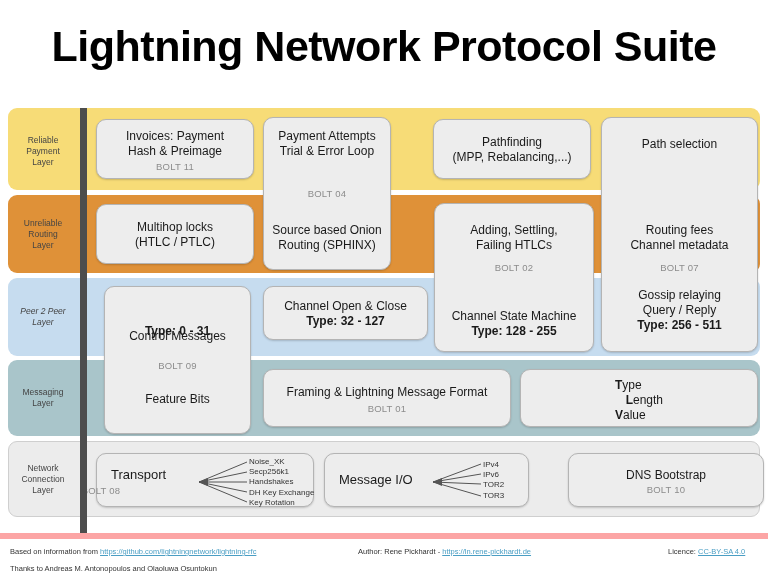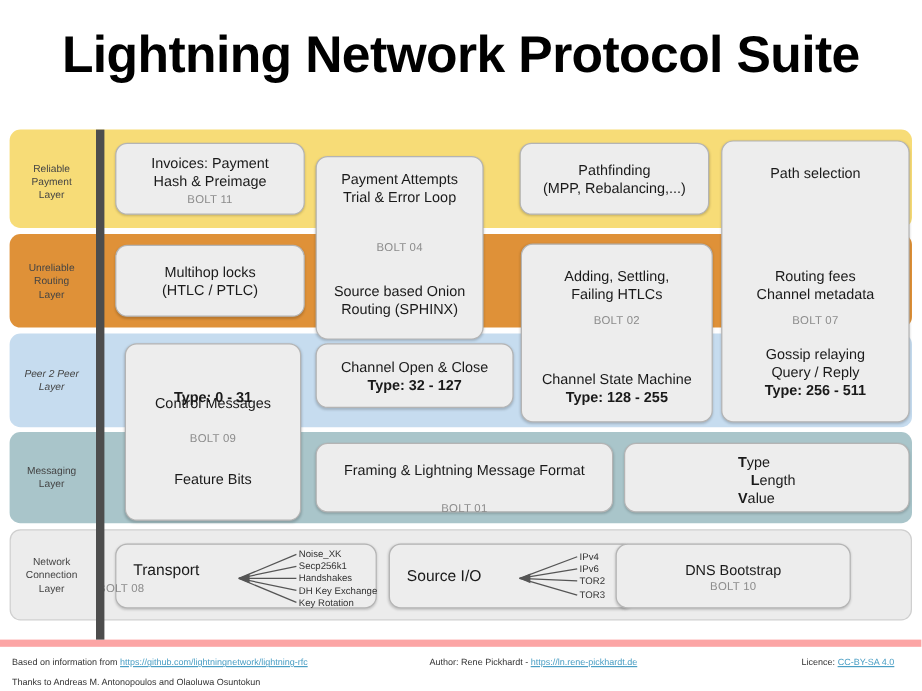--- a/index.html
+++ b/index.html
@@ -142,21 +142,21 @@
     <div class="ttl" style="top:9px;">Invoices: Payment</div>
     <div class="ttl" style="top:24px;">Hash &amp; Preimage</div>
     <div class="bolt" style="top:41px;">BOLT 11</div>
   </div>
 
   <div class="box" style="left:425px; top:11px; width:158px; height:60px;">
     <div class="ttl" style="top:15px;">Pathfinding</div>
     <div class="ttl" style="top:30px;">(MPP, Rebalancing,...)</div>
   </div>
 
-  <div class="box tall" style="left:255px; top:9px; width:140px; height:153px;margin-top:13px;">
+  <div class="box tall" style="left:255px; top:9px; width:128px; height:153px;">
     <div class="ttl" style="top:11px;">Payment Attempts</div>
     <div class="ttl" style="top:26px;">Trial &amp; Error Loop</div>
     <div class="bolt" style="top:70px;">BOLT 04</div>
     <div class="ttl" style="top:105px;">Source based Onion</div>
     <div class="ttl" style="top:120px;">Routing (SPHINX)</div>
   </div>
 
   <div class="box tall" style="left:593px; top:9px; width:157px; height:235px;">
     <div class="ttl" style="top:19px;">Path selection</div>
     <div class="ttl" style="top:105px;">Routing fees</div>
@@ -187,21 +187,21 @@
     <div class="ttl" style="top:105px;">Feature Bits</div>
   </div>
 
   <div class="box" style="left:255px; top:178px; width:165px; height:54px;">
     <div class="ttl" style="top:12px;">Channel Open &amp; Close</div>
     <div class="ttl typ" style="top:27px;">Type: 32 - 127</div>
   </div>
 
   <div class="box" style="left:255px; top:261px; width:248px; height:58px;">
     <div class="ttl" style="top:15px;">Framing &amp; Lightning Message Format</div>
-    <div class="bolt" style="top:33px;margin-top:16px;">BOLT 01</div>
+    <div class="bolt" style="top:33px;">BOLT 01</div>
   </div>
 
   <div class="box" style="left:512px; top:261px; width:238px; height:58px;">
     <div class="ttl" style="top:8px;"><span style="display:inline-block;text-align:left;width:48px;"><b>T</b><span>ype</span></span></div>
     <div class="ttl" style="top:23px;"><span style="display:inline-block;text-align:right;width:48px;"><b>L</b><span>ength</span></span></div>
     <div class="ttl" style="top:38px;"><span style="display:inline-block;text-align:left;width:48px;"><b>V</b><span>alue</span></span></div>
   </div>
 
   <div class="box" style="left:88px; top:345px; width:218px; height:54px;">
     <div class="fan-label" style="left:14px; top:13px;">Transport</div>
@@ -219,39 +219,39 @@
     <div class="fan-list" style="left:152px; top:3px;">
       <div>Noise_XK</div>
       <div>Secp256k1</div>
       <div>Handshakes</div>
       <div>DH Key Exchange</div>
       <div>Key Rotation</div>
     </div>
   </div>
 
   <div class="box" style="left:316px; top:345px; width:205px; height:54px;">
-    <div class="fan-label" style="left:14px; top:18px;">Source I/O</div>
+    <div class="fan-label" style="left:14px; top:18px;">Message I/O</div>
     <svg class="fan-svg" width="60" height="44" style="left:100px; top:6px;" viewBox="0 0 60 44">
       <g stroke="#555555" stroke-width="1" fill="none">
         <path d="M8,22 L56,4"></path>
         <path d="M8,22 L56,14"></path>
         <path d="M8,22 L56,24"></path>
         <path d="M8,22 L56,36"></path>
       </g>
       <path d="M8,22 L17,18 L17,26 Z" fill="#555555"></path>
     </svg>
     <div class="fan-list" style="left:158px; top:6px;">
       <div>IPv4</div>
       <div>IPv6</div>
       <div>TOR2</div>
       <div>TOR3</div>
     </div>
   </div>
 
-  <div class="box" style="left:505px; top:345px; width:196px; height:54px;">
+  <div class="box" style="left:560px; top:345px; width:196px; height:54px;">
     <div class="ttl" style="top:14px;">DNS Bootstrap</div>
     <div class="bolt" style="top:30px;">BOLT 10</div>
   </div>
 
 </div>
 
 <div id="footer">
   <div class="f-line" style="left:10px; top:8px;">
     <span>Based on information from </span><a class="f-link" href="#">https://github.com/lightningnetwork/lightning-rfc</a>
   </div>

